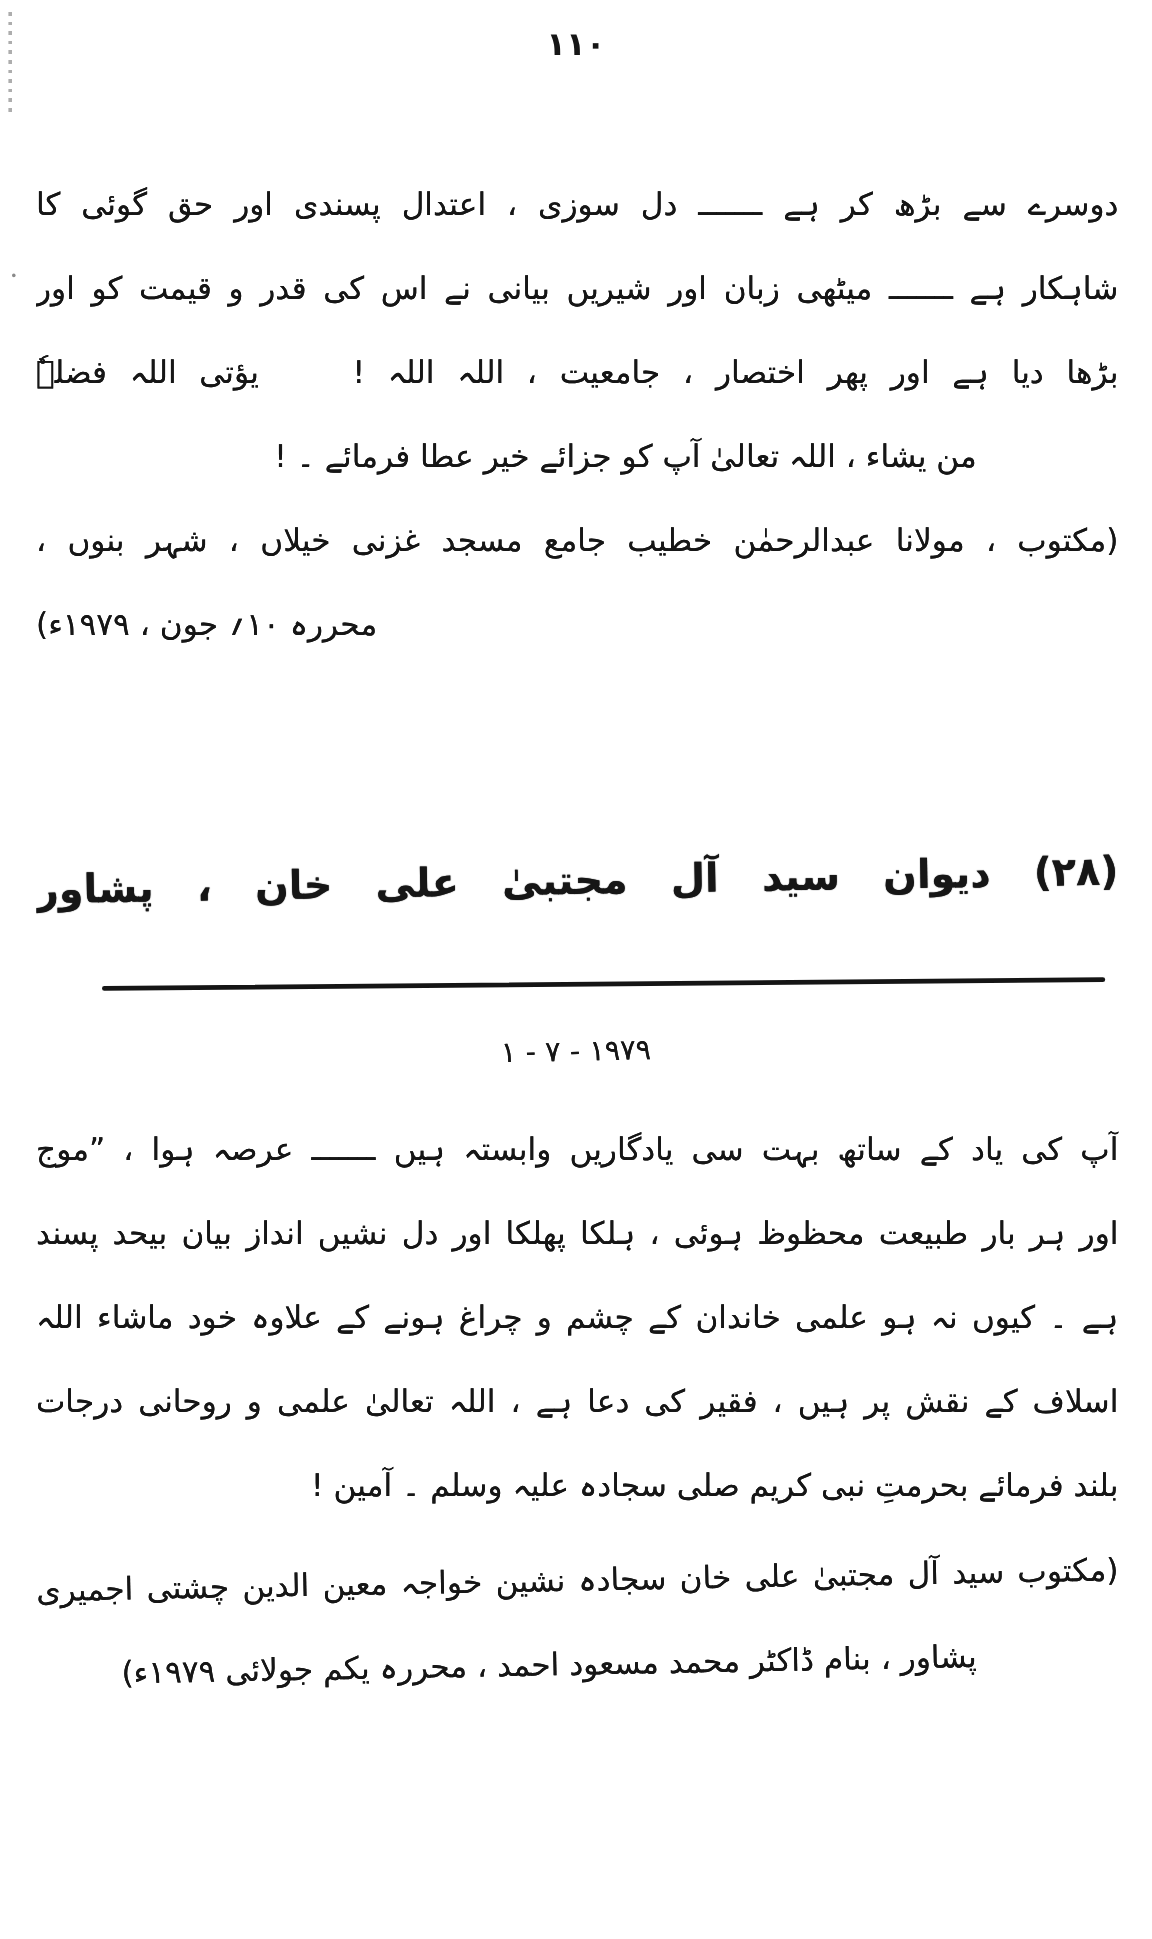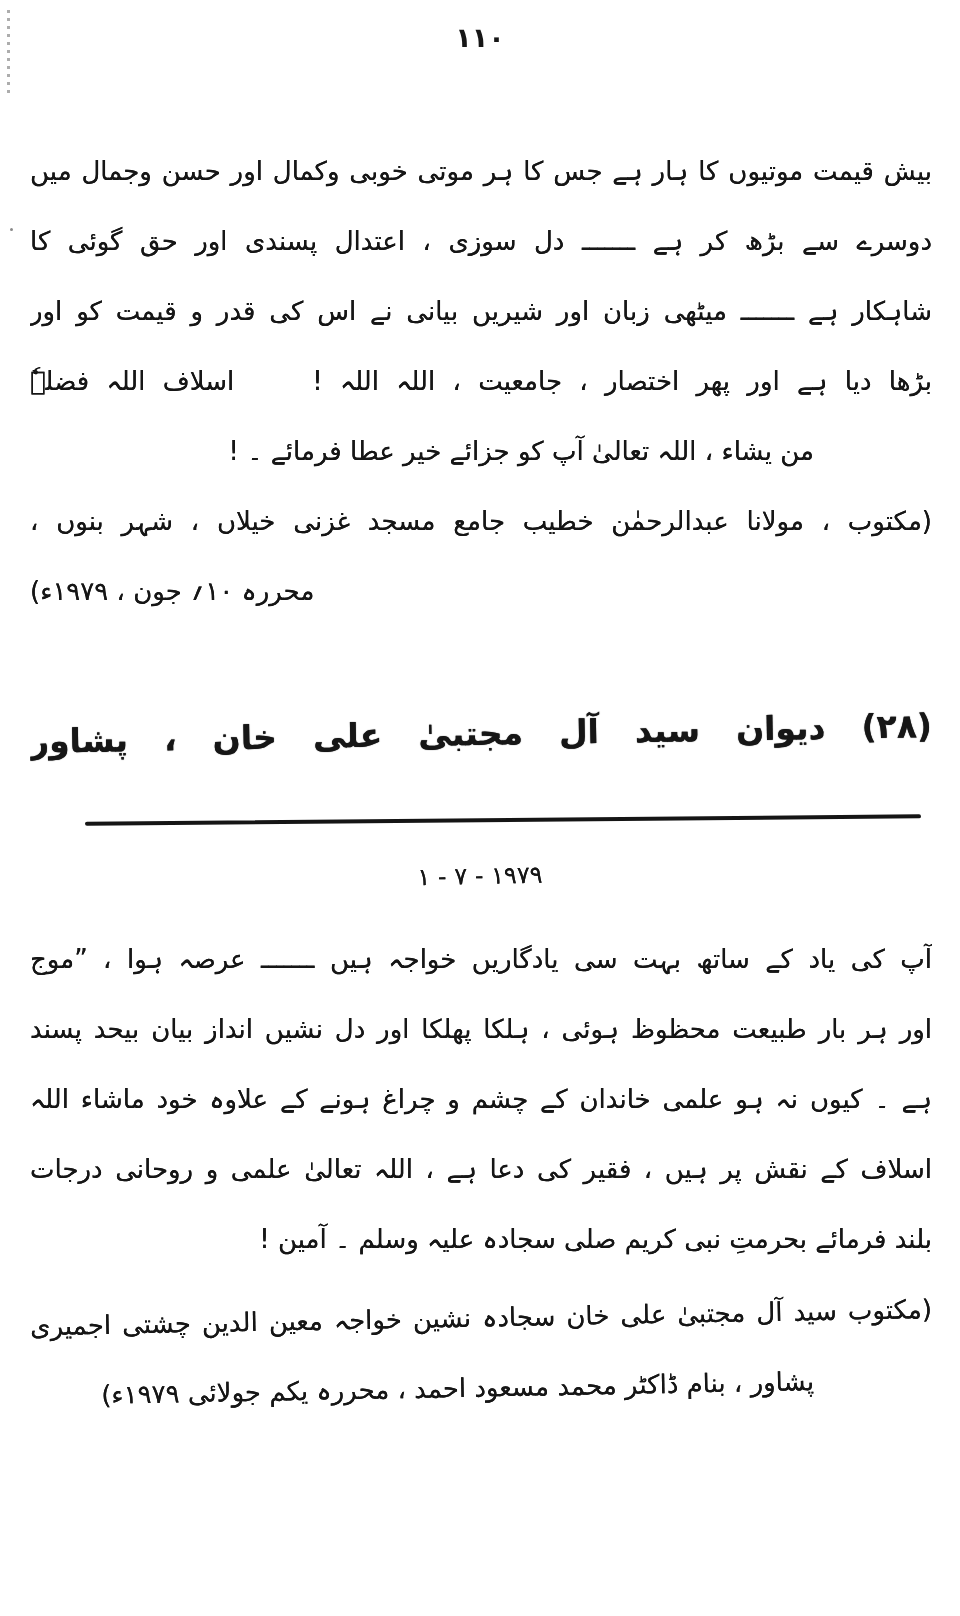--- a/index.html
+++ b/index.html
@@ -64,38 +64,37 @@
 <body>
 
 <div class="page">
 
   <div class="artifact"></div>
   <div class="artifact2"></div>
 
   <div class="pagenum">۱۱۰</div>
 
   <div class="para para1">
-    <div class="line j" dir="rtl">بیش قیمت موتیوں کا ہار ہے جس کا ہر موتی خوبی وکمال اور حسن وجمال میں</div>
     <div class="line j" dir="rtl">دوسرے سے بڑھ کر ہے ـــــــ دل سوزی ، اعتدال پسندی اور حق گوئی کا</div>
     <div class="line j" dir="rtl">شاہکار ہے ـــــــ میٹھی زبان اور شیریں بیانی نے اس کی قدر و قیمت کو اور</div>
-    <div class="line j" dir="rtl">بڑھا دیا ہے اور پھر اختصار ، جامعیت ، اللہ اللہ !   اسلاف اللہ فضلہٗ</div>
+    <div class="line j" dir="rtl">بڑھا دیا ہے اور پھر اختصار ، جامعیت ، اللہ اللہ !   یؤتی اللہ فضلہٗ</div>
     <div class="line r ind" dir="rtl">من یشاء ، اللہ تعالیٰ آپ کو جزائے خیر عطا فرمائے ۔ !</div>
     <div class="line j" dir="rtl">(مکتوب ، مولانا عبدالرحمٰن خطیب جامع مسجد غزنی خیلاں ، شہر بنوں ،</div>
     <div class="line c" dir="rtl">محررہ ۱۰؍ جون ، ۱۹۷۹ء)</div>
   </div>
 
   <h2 class="heading" dir="rtl">(۲۸) دیوان سید آل مجتبیٰ علی خان ، پشاور (پاکـــستان)</h2>
   <div class="rule"></div>
 
   <div class="date">
     <span dir="ltr">۱ - ۷ - ۱۹۷۹</span>
   </div>
 
   <div class="para para2">
-    <div class="line j" dir="rtl">آپ کی یاد کے ساتھ بہت سی یادگاریں خواجہ ہیں ـــــــ عرصہ ہوا ، ”موج</div>
+    <div class="line j" dir="rtl">آپ کی یاد کے ساتھ بہت سی یادگاریں وابستہ ہیں ـــــــ عرصہ ہوا ، ”موج</div>
     <div class="line j" dir="rtl">اور ہر بار طبیعت محظوظ ہوئی ، ہلکا پھلکا اور دل نشیں انداز بیان بیحد پسند</div>
     <div class="line j" dir="rtl">ہے ۔ کیوں نہ ہو علمی خاندان کے چشم و چراغ ہونے کے علاوہ خود ماشاء اللہ</div>
     <div class="line j" dir="rtl">اسلاف کے نقش پر ہیں ، فقیر کی دعا ہے ، اللہ تعالیٰ علمی و روحانی درجات</div>
     <div class="line r" dir="rtl">بلند فرمائے بحرمتِ نبی کریم صلی سجادہ علیہ وسلم ۔ آمین !</div>
     <div class="line j slant" dir="rtl">(مکتوب سید آل مجتبیٰ علی خان سجادہ نشین خواجہ معین الدین چشتی اجمیری مقیم</div>
     <div class="line r ind slant" dir="rtl">پشاور ، بنام ڈاکٹر محمد مسعود احمد ، محررہ یکم جولائی ۱۹۷۹ء)</div>
   </div>
 
 </div>
 

